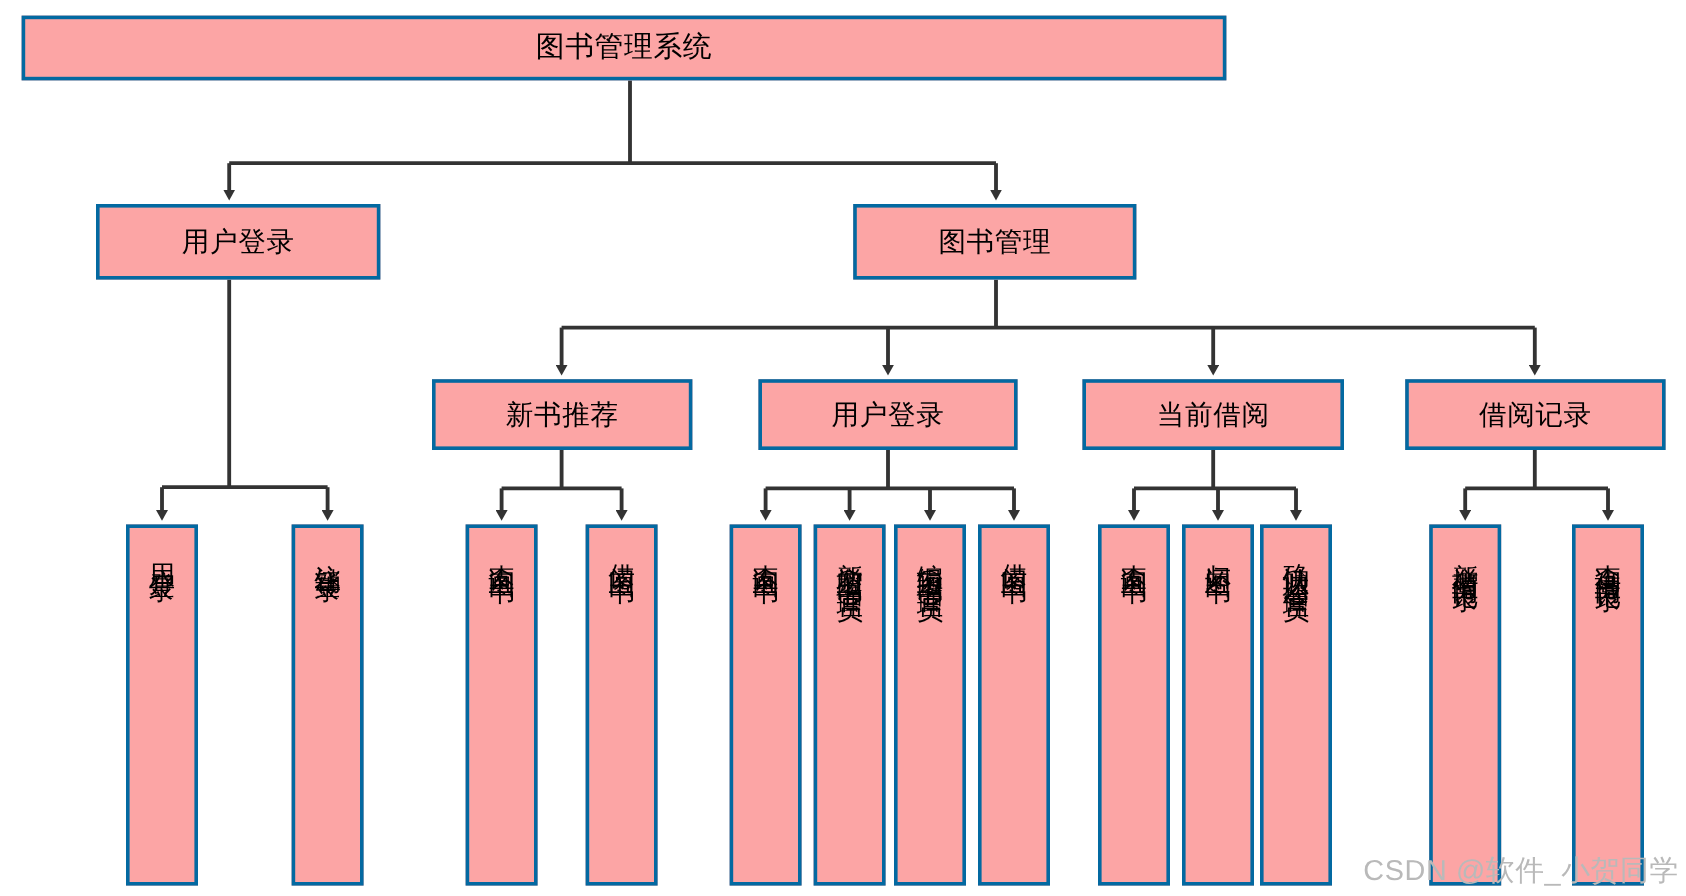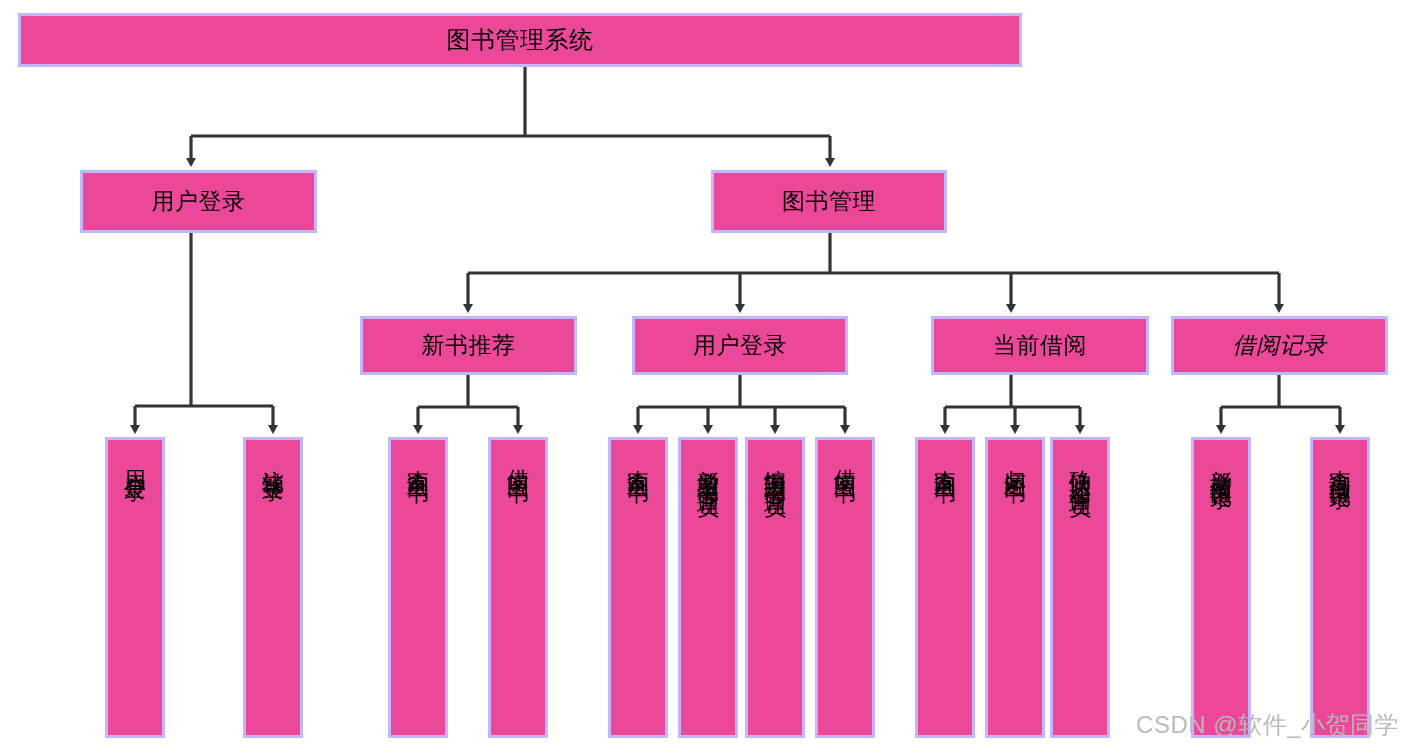--- a/index.html
+++ b/index.html
@@ -22,22 +22,22 @@
     position: absolute;
     left: 0;
     top: 0;
     width: 1405px;
     height: 747px;
     pointer-events: none;
   }
   .node {
     position: absolute;
     box-sizing: border-box;
-    background: #ec4899;
-    border: 3px solid #c4b5fd;
+    background: #fca5a5;
+    border: 3px solid #0369a1;
     display: flex;
     align-items: center;
     justify-content: center;
     color: #000000;
     z-index: 2;
   }
   .node .label {
     color: #000000;
     line-height: 1.18;
     text-align: center;
@@ -143,25 +143,25 @@
   </div>
 
   <div class="node horizontal" style="left:711px; top:170px; width:236px; height:63px;">
     <span class="label">图书管理</span>
   </div>
 
   <div class="node horizontal" style="left:632px; top:316px; width:216px; height:59px;">
     <span class="label">用户登录</span>
   </div>
 
-  <div class="node horizontal" style="left:902px; top:316px; width:218px; height:59px;margin-left:29px;">
+  <div class="node horizontal" style="left:902px; top:316px; width:218px; height:59px;">
     <span class="label">当前借阅</span>
   </div>
 
-  <div class="node horizontal" style="left:1171px; top:316px; width:217px; height:59px;font-style:italic;">
+  <div class="node horizontal" style="left:1171px; top:316px; width:217px; height:59px;">
     <span class="label">借阅记录</span>
   </div>
 
   <div class="node vertical" style="left:105px; top:437px; width:60px; height:301px;">
     <span class="label">用户登录</span>
   </div>
 
   <div class="node vertical" style="left:243px; top:437px; width:60px; height:301px;">
     <span class="label">注销登录</span>
   </div>

